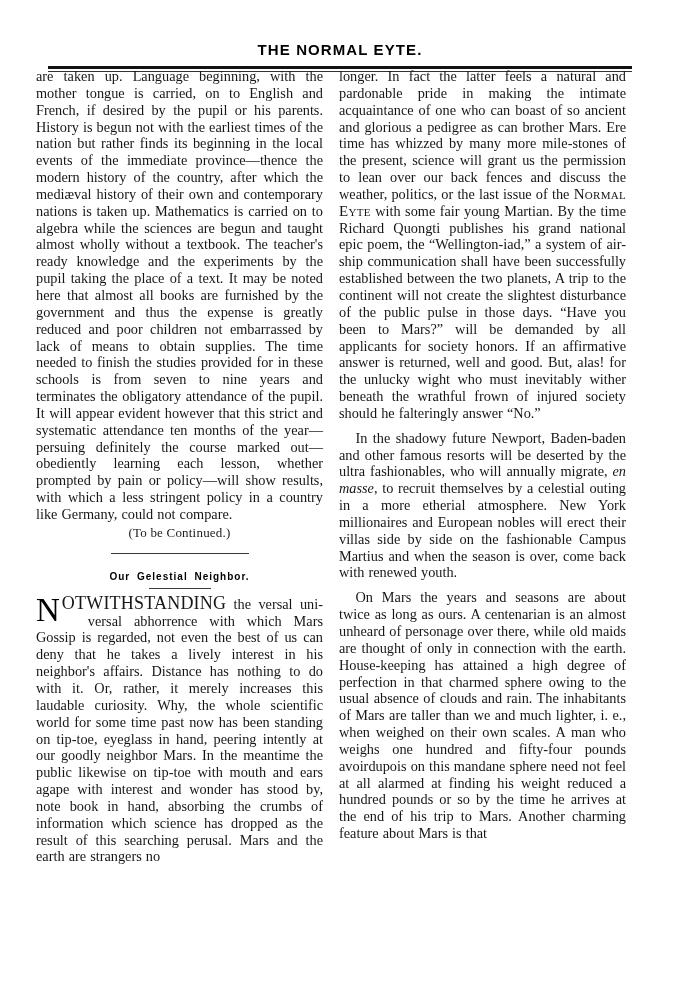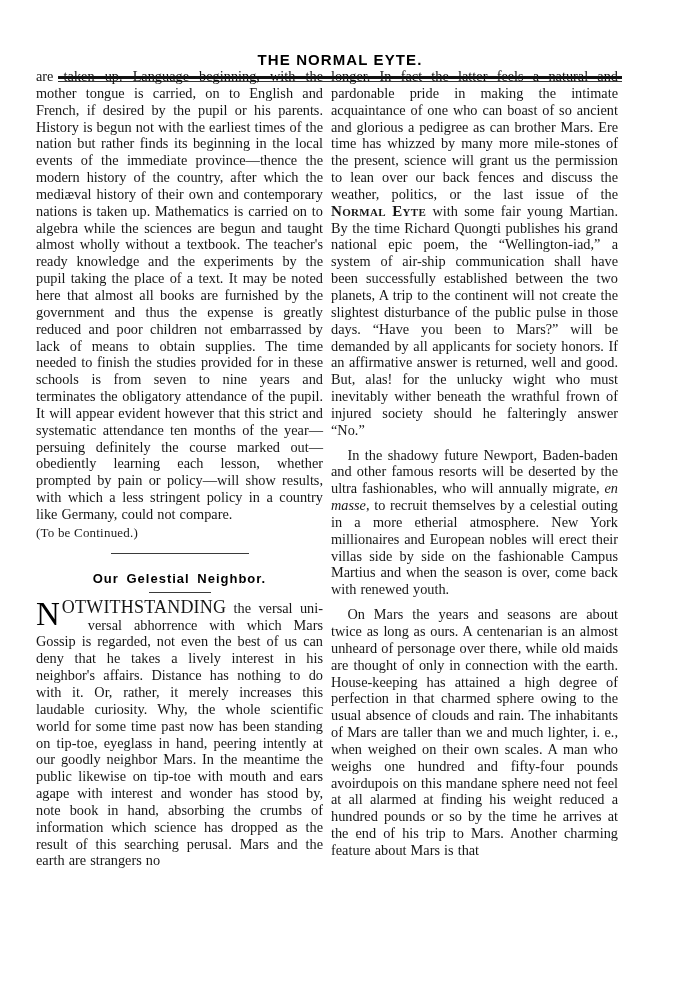--- a/index.html
+++ b/index.html
@@ -13,21 +13,21 @@
     height: 1000px;
     font-family: "Liberation Serif", "DejaVu Serif", serif;
     color: #1a1a1a;
     overflow: hidden;
   }
   .page {
     position: relative;
     width: 680px;
     height: 900px;
     box-sizing: border-box;
-    padding: 16px;
+    padding: 6px;
     background: #fff;
   }
 
   
   .masthead {
     padding: 36px 36px 0 36px;
     text-align: center;
   }
   .masthead-title {
     font-family: "Liberation Sans", "DejaVu Sans", sans-serif;
@@ -56,21 +56,21 @@
 
   
   .columns {
     position: absolute;
     top: 68px;
     left: 36px;
     right: 33px;
     bottom: 14px;
     display: flex;
     flex-direction: row;
-    gap: 8px;
+    gap: 16px;
   }
   .col {
     width: 287px;
     flex: 0 0 287px;
   }
 
   p.body-text {
     margin: 0;
     font-size: 14.3px;
     line-height: 16.85px;
@@ -84,21 +84,21 @@
     text-indent: 1.15em;
     margin-top: 8px;
   }
   p.cont-flow {
     text-indent: 0;
   }
 
   
   .to-be-continued {
     margin: 0;
-    text-align: left;
+    text-align: center;
     font-size: 13px;
     line-height: 19px;
     letter-spacing: 0.2px;
   }
   .divider-short {
     width: 138px;
     height: 1px;
     background: #3a3a3a;
     margin: 11px auto 17px auto;
   }
@@ -106,21 +106,21 @@
     width: 62px;
     height: 1px;
     background: #3a3a3a;
     margin: 6px auto 6px auto;
   }
 
   
   .section-heading {
     font-family: "Liberation Sans", "DejaVu Sans", sans-serif;
     font-weight: bold;
-    font-size: 13px;
+    font-size: 10px;
     letter-spacing: 1.0px;
     word-spacing: 3px;
     text-align: center;
     margin: 0;
     color: #000;
   }
 
   
   .dropcap-para {
     margin: 0;
@@ -145,21 +145,20 @@
   }
   .indent-second {
     display: inline-block;
     width: 26px;
   }
 
   .smallcaps {
     font-variant: small-caps;
     font-size: 15px;
     letter-spacing: 0.3px;
-    font-weight: bold;
   }
   .ital {
     font-style: italic;
   }
 </style>
 </head>
 <body>
 
 <div class="page">
 

